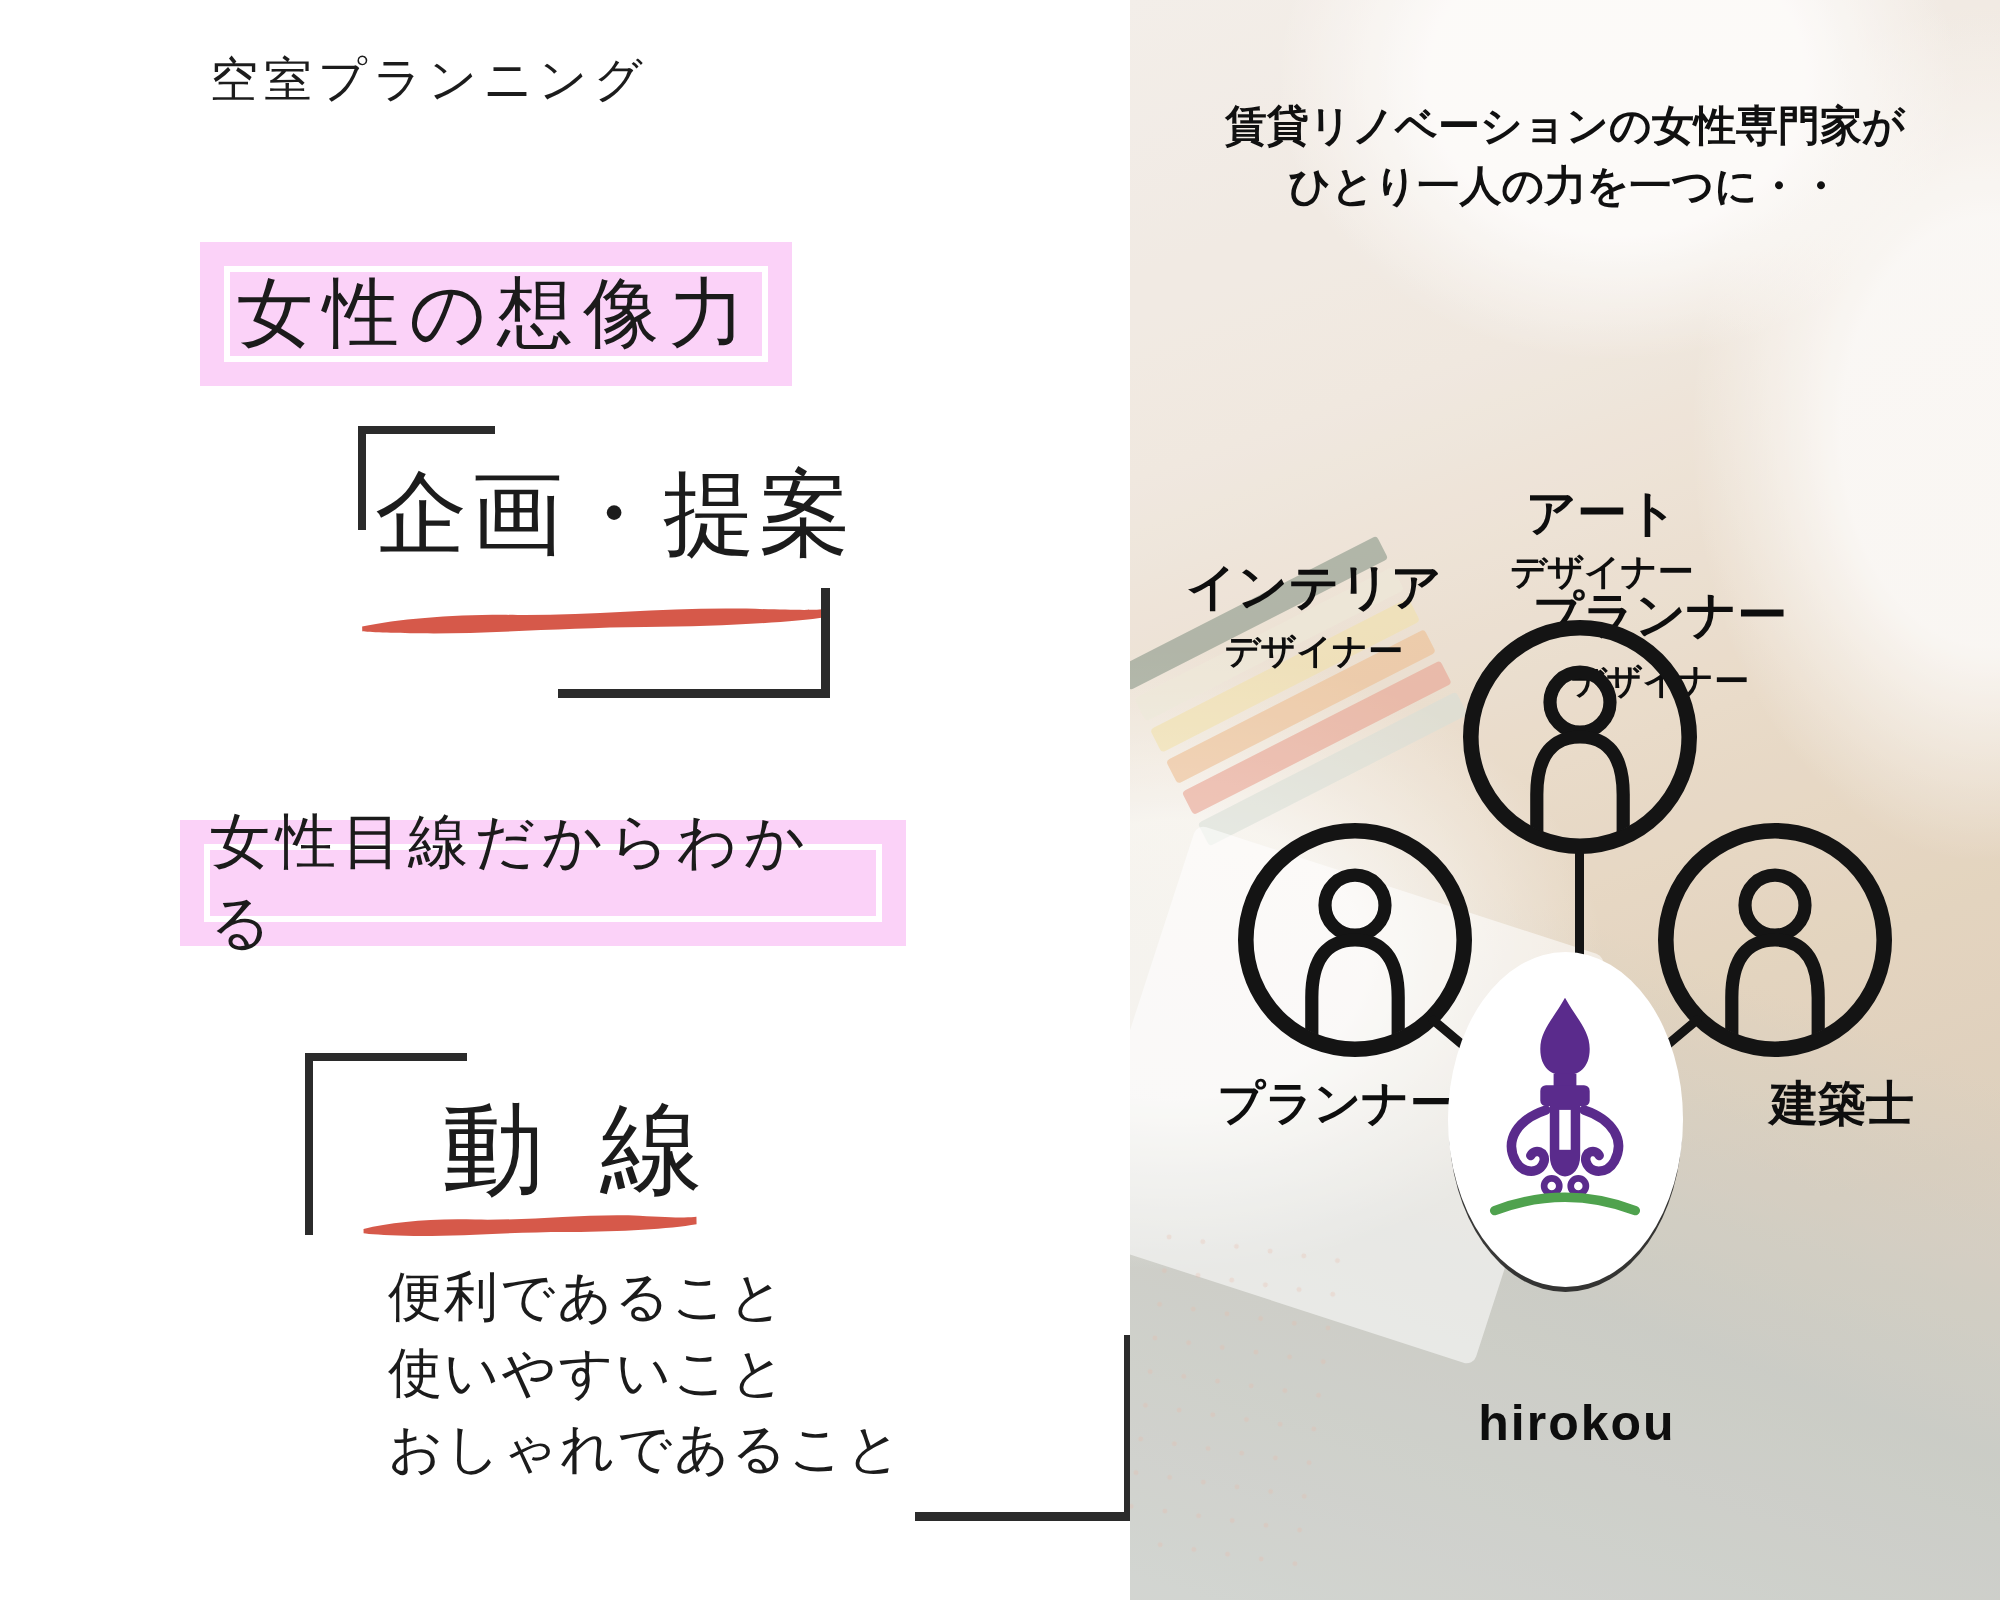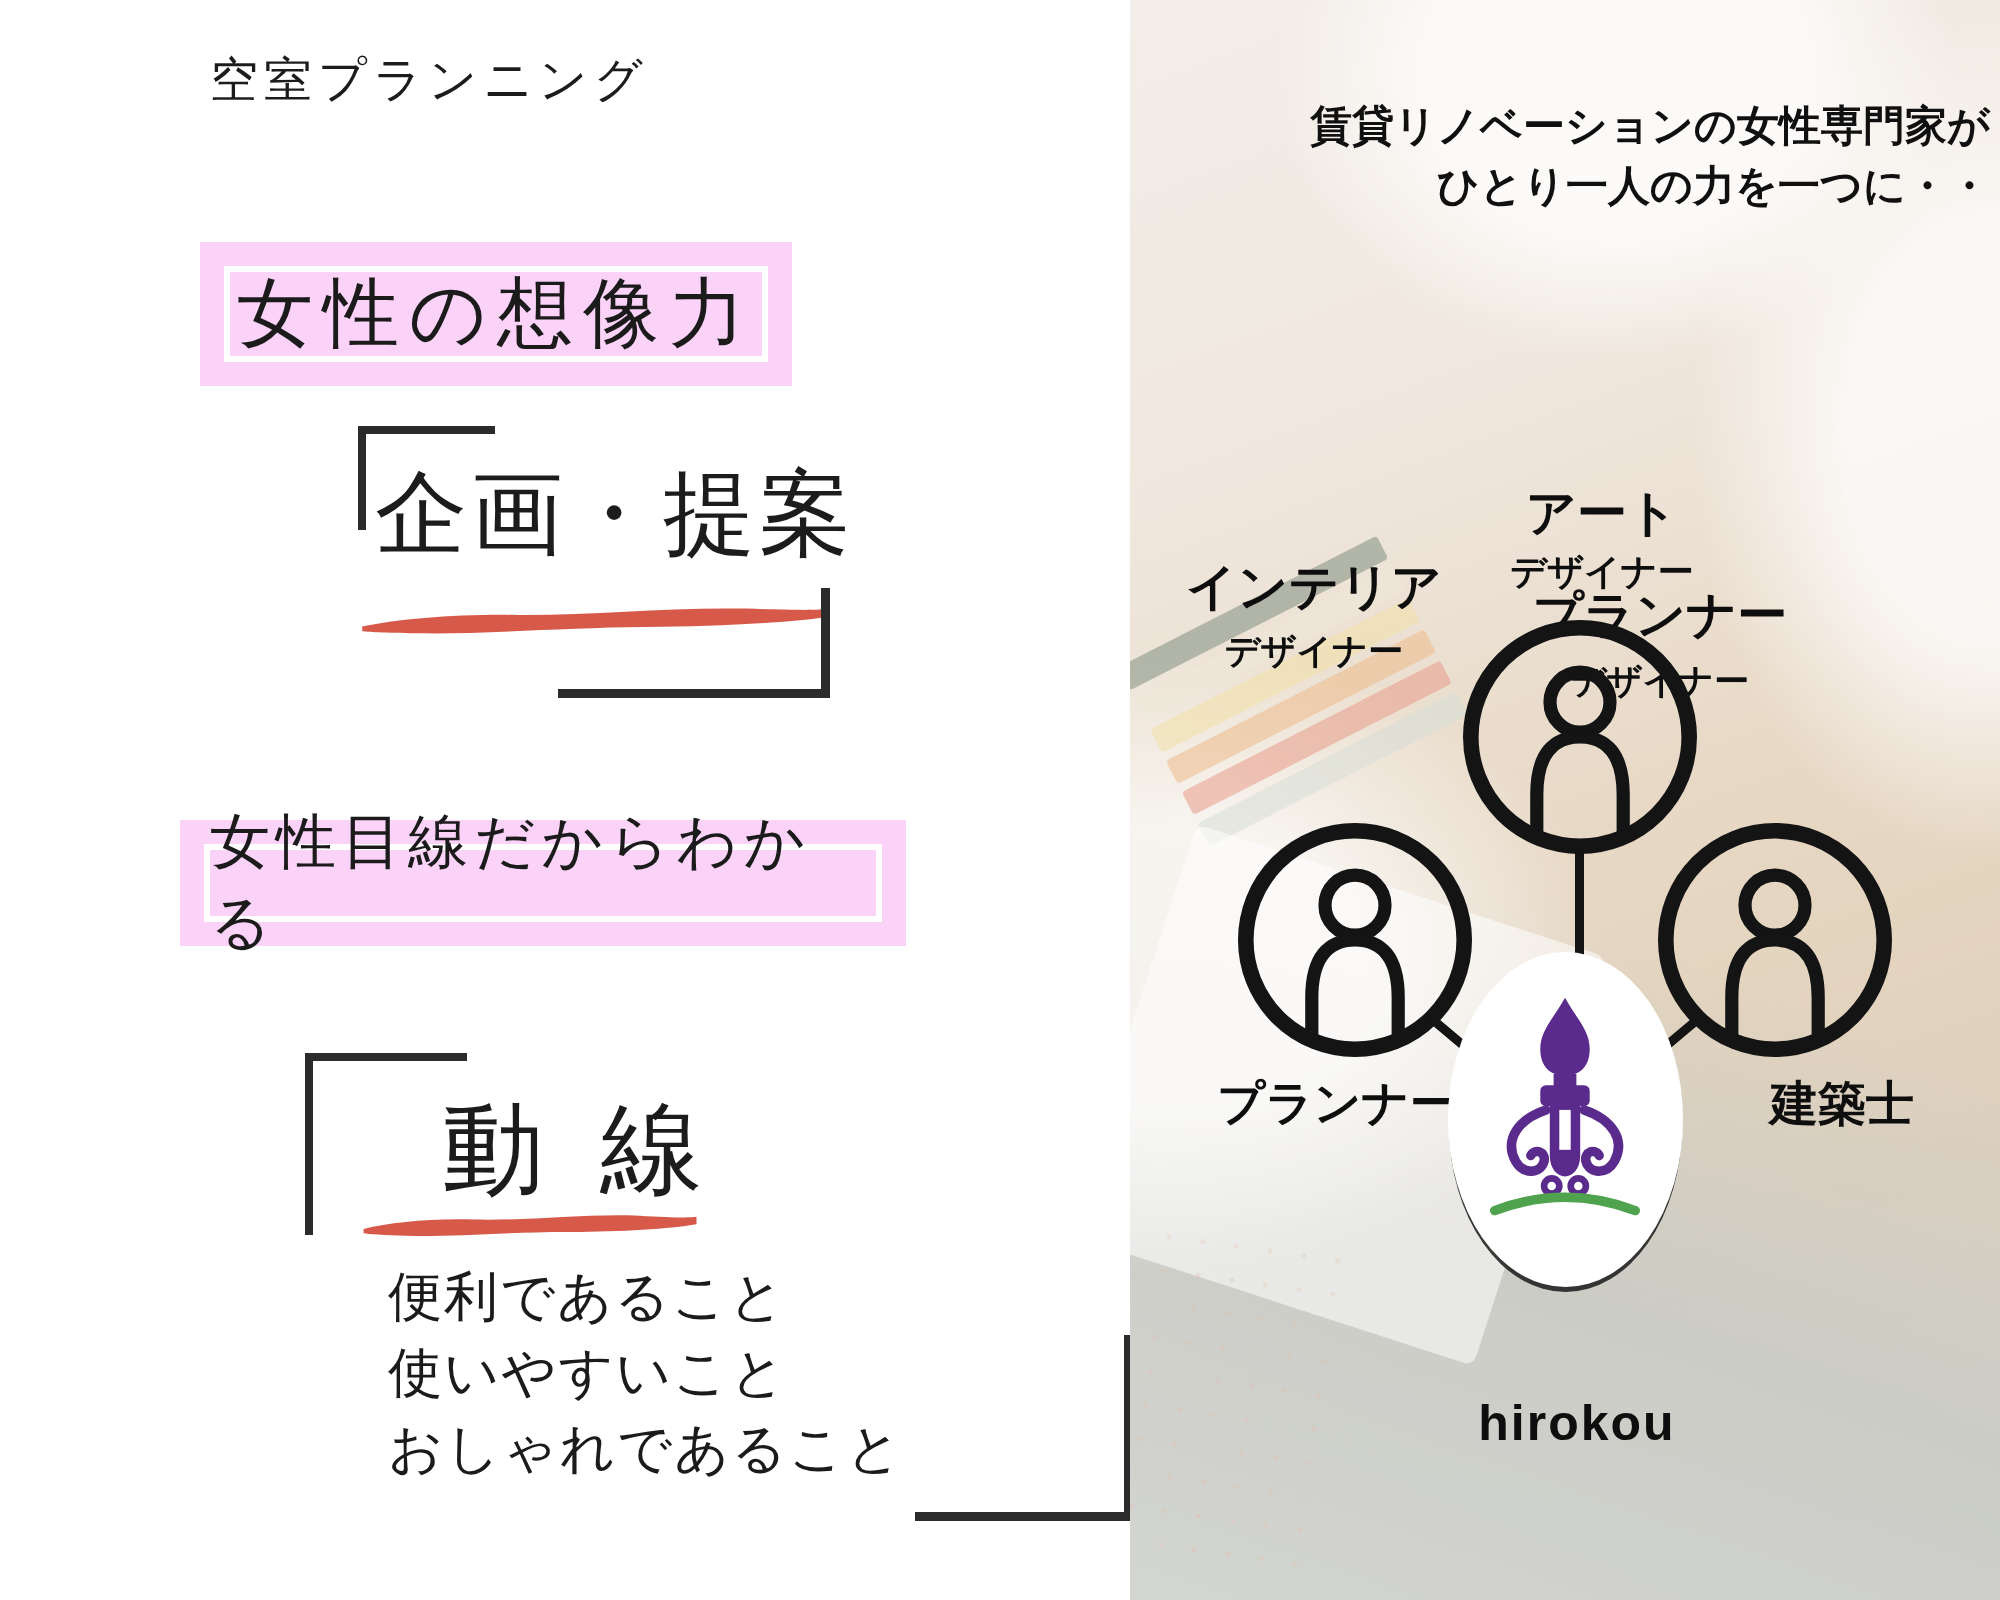--- a/index.html
+++ b/index.html
@@ -51,21 +51,21 @@
   .veil{position:absolute;left:0;top:0;width:100%;height:100%;background:rgba(255,255,255,.22);}
   .swatches{position:absolute;left:20px;top:590px;transform:rotate(-27deg);opacity:.55;}
   .swatches div{width:290px;height:26px;margin-bottom:9px;border-radius:4px;}
   .sheet{position:absolute;left:-10px;top:880px;width:430px;height:430px;background:rgba(255,255,255,.55);transform:rotate(18deg);border-radius:10px;}
   .dots{
     position:absolute;left:0px;top:1230px;width:200px;height:340px;opacity:.5;transform:rotate(8deg);
     background-image:radial-gradient(circle 5px, rgba(226,164,142,.55) 45%, transparent 55%);
     background-size:34px 34px;
   }
   
-  .intro{position:absolute;left:10px;top:96px;width:850px;margin:0;text-align:right;
+  .intro{position:absolute;left:10px;top:96px;width:850px;margin:0;text-align:center;
          font-size:42px;font-weight:800;line-height:60px;color:#101010;}
   .node-label{position:absolute;margin:12px;text-align:center;font-weight:800;color:#0e0e0e;white-space:nowrap;}
   .lab-art{left:310px;top:468px;width:300px;font-size:50px;}
   .lab-art-role{left:310px;top:536px;width:300px;font-size:36px;}
   .lab-interior{left:22px;top:542px;width:300px;font-size:50px;}
   .lab-interior-role{left:22px;top:616px;width:300px;font-size:35px;}
   .lab-flower{left:368px;top:570px;width:300px;font-size:50px;}
   .lab-flower-role{left:368px;top:646px;width:300px;font-size:35px;}
   .lab-realestate{left:45px;top:1060px;width:300px;font-size:47px;}
   .lab-architect{left:560px;top:1060px;width:280px;font-size:48px;}

